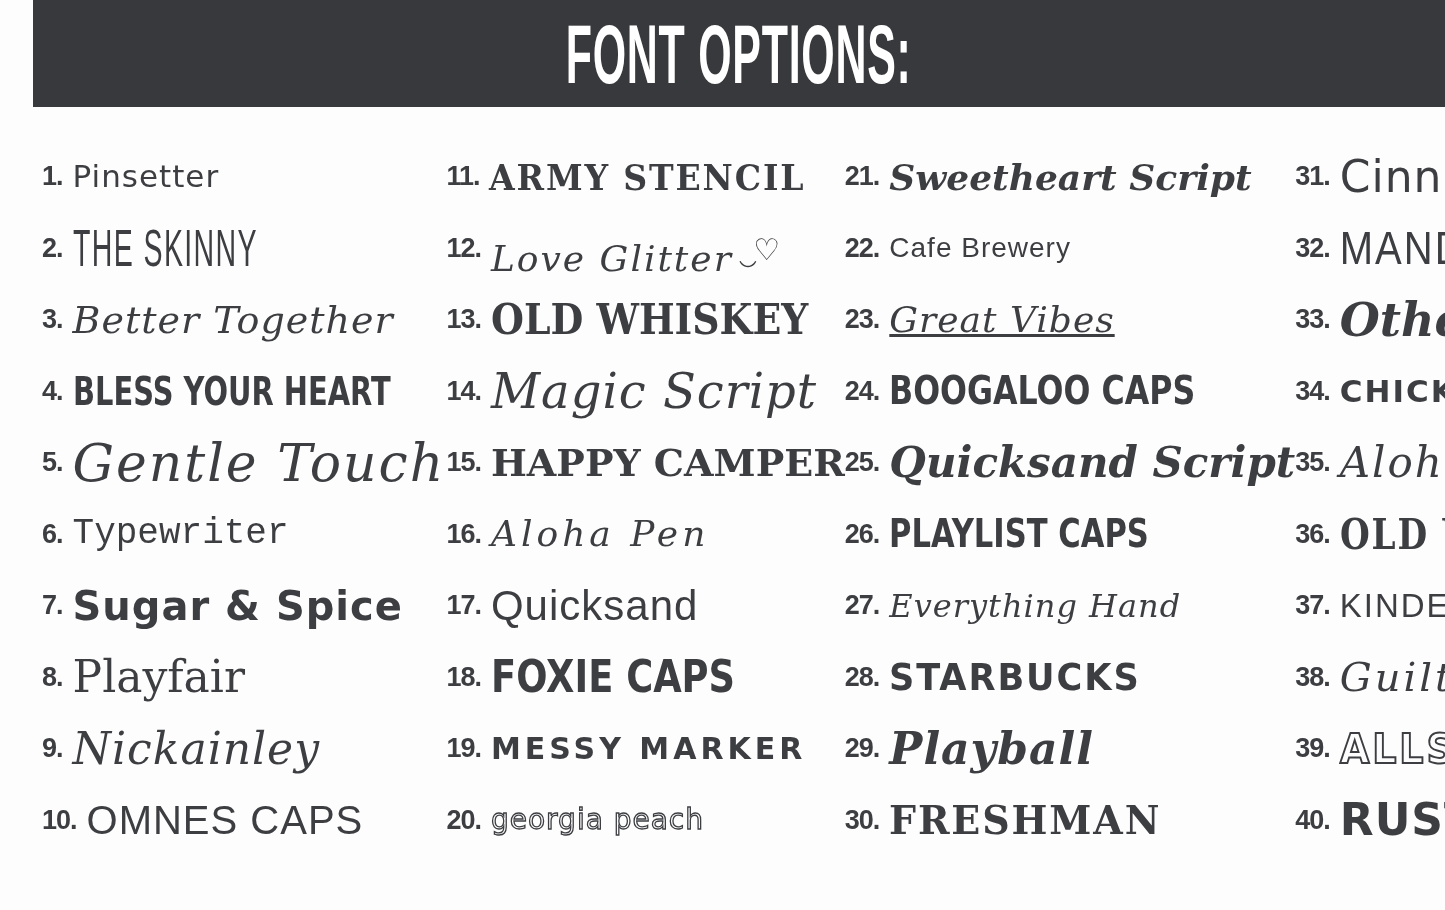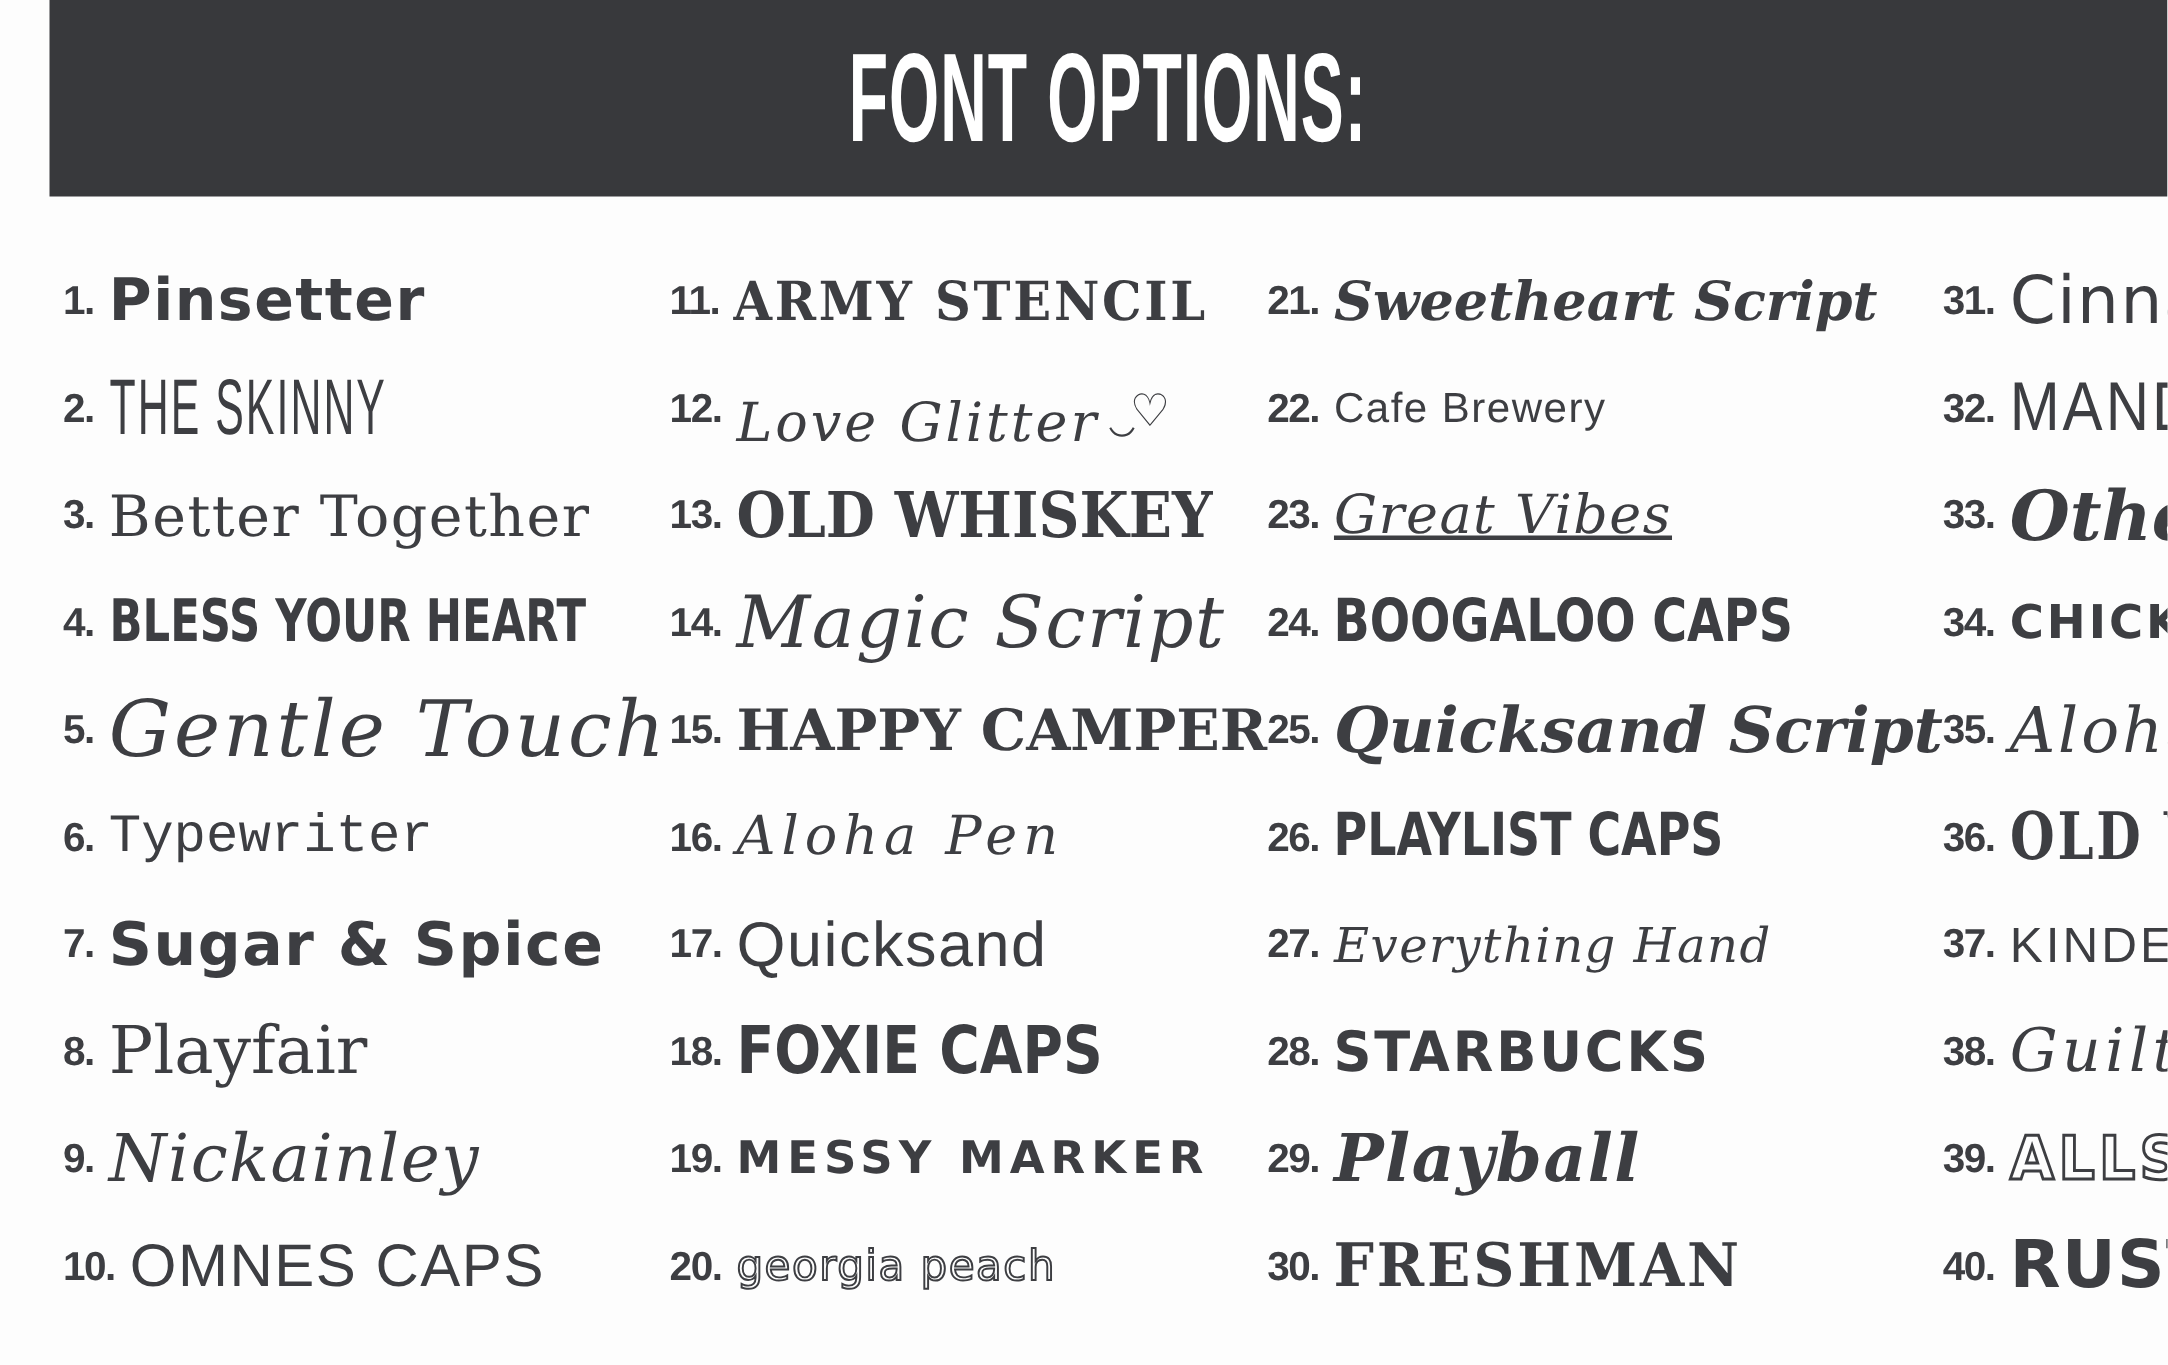--- a/index.html
+++ b/index.html
@@ -7,38 +7,38 @@
     --header-bg:#38393c;
     --header-ink:#ffffff;
     --page-bg:#fdfdfd;
   }
   *{margin:0;padding:0;box-sizing:border-box;}
   body{width:1445px;height:910px;background:var(--page-bg);overflow:hidden;
        font-family:"Liberation Sans", sans-serif;color:var(--ink);}
   .canvas{width:1445px;height:910px;position:relative;background:var(--page-bg);}
 
   
-  .header{height:131px;background:var(--header-bg);display:flex;align-items:center;justify-content:center;margin-left:33px;}
+  .header{height:107px;background:var(--header-bg);display:flex;align-items:center;justify-content:center;margin-left:33px;}
   .header .title{display:inline-block;color:var(--header-ink);font-weight:700;font-size:58px;
                  letter-spacing:1px;transform:scale(0.74,1.45);transform-origin:center center;
                  font-family:"Liberation Sans", sans-serif;}
 
   
   .grid{display:grid;grid-template-columns:repeat(4,1fr);padding:34px 8px 0 42px;}
   .col{display:flex;flex-direction:column;}
   .item{height:71.5px;display:flex;align-items:center;white-space:nowrap;}
   .num{font-weight:700;font-size:27px;letter-spacing:-1px;margin-right:10px;flex:none;
        font-family:"Liberation Sans", sans-serif;}
   .label{display:inline-block;transform-origin:left center;line-height:1;}
   .flourish{font-size:30px;margin-left:6px;letter-spacing:-4px;}
 
   
-  .f-pinsetter        {font-family:"DejaVu Sans",sans-serif;font-weight:700;font-size:39px;letter-spacing:1px;}
+  .f-pinsetter        {font-family:"DejaVu Sans",sans-serif;font-weight:400;font-size:31px;letter-spacing:1px;}
   .f-the-skinny       {font-family:"Liberation Sans",sans-serif;font-weight:400;font-size:42px;transform:scale(0.68,1.25);letter-spacing:2px;}
-  .f-better-together  {font-family:"DejaVu Serif",serif;font-weight:400;font-size:38px;letter-spacing:1px;}
+  .f-better-together  {font-family:"DejaVu Serif",serif;font-style:italic;font-weight:400;font-size:38px;letter-spacing:1px;}
   .f-bless-your-heart {font-family:"DejaVu Sans",sans-serif;font-weight:800;font-size:34px;transform:scale(0.85,1.15);letter-spacing:0px;}
   .f-gentle-touch     {font-family:"DejaVu Serif",serif;font-style:italic;font-weight:400;font-size:52px;letter-spacing:2px;}
   .f-typewriter       {font-family:"Liberation Mono",monospace;font-weight:400;font-size:36px;}
   .f-sugar-spice      {font-family:"DejaVu Sans",sans-serif;font-weight:700;font-size:40px;letter-spacing:1px;}
   .f-playfair         {font-family:"DejaVu Serif",serif;font-weight:500;font-size:44px;}
   .f-nickainley       {font-family:"DejaVu Serif",serif;font-style:italic;font-weight:500;font-size:44px;letter-spacing:1px;}
   .f-omnes-caps       {font-family:"Liberation Sans",sans-serif;font-weight:300;font-size:40px;letter-spacing:1px;}
 
   .f-army-stencil     {font-family:"DejaVu Serif",serif;font-weight:700;font-size:36px;letter-spacing:2px;transform:scaleX(0.92);}
   .f-love-glitter     {font-family:"DejaVu Serif",serif;font-style:italic;font-weight:400;font-size:36px;letter-spacing:2px;margin-top:22px;}

